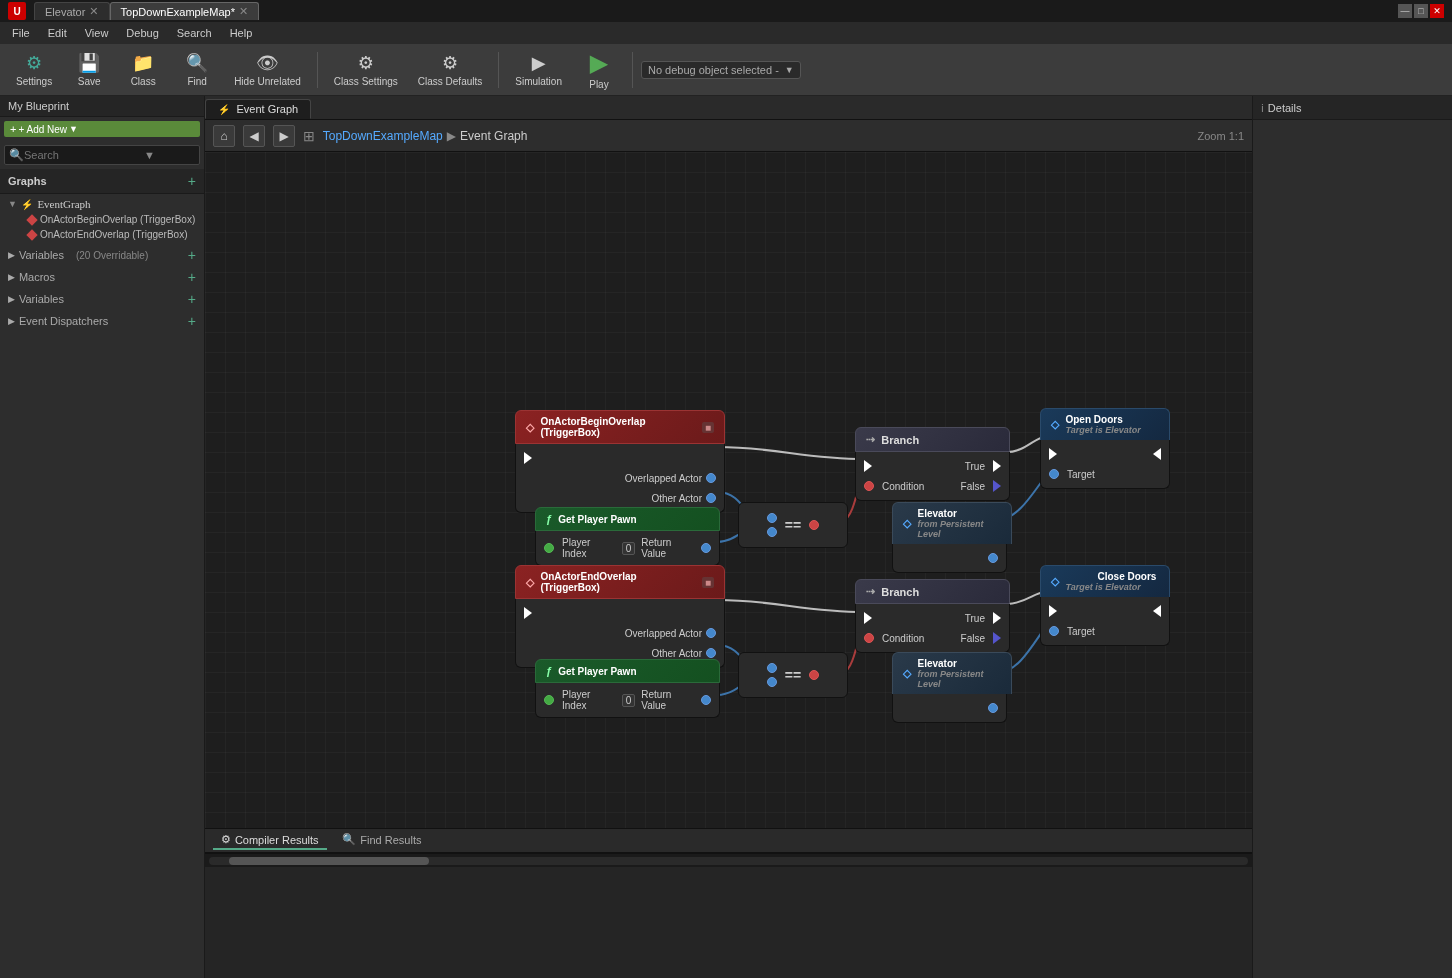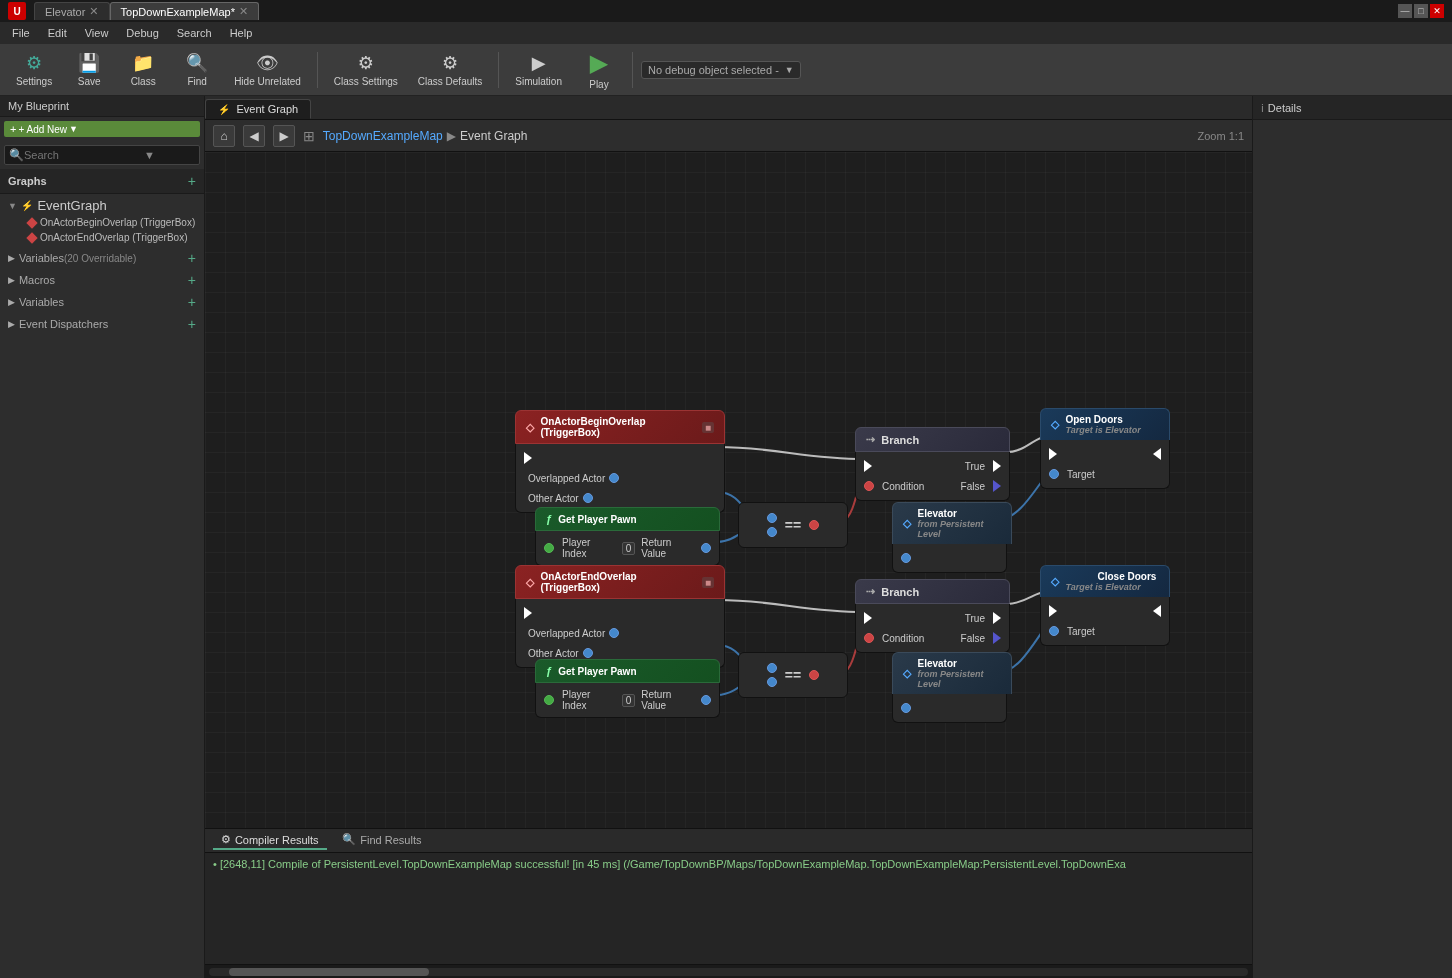--- a/index.html
+++ b/index.html
@@ -67,21 +67,21 @@
     
     .bp-node { position: absolute; border-radius: 6px; overflow: visible; font-size: 11px; }
     .node-header { padding: 5px 10px; border-radius: 6px 6px 0 0; display: flex; align-items: center; gap: 6px; font-size: 11px; font-weight: 600; min-width: 120px; }
     .node-body { background: #2a2a2a; border-radius: 0 0 6px 6px; padding: 4px 0; border: 1px solid #111; border-top: none; }
     .node-row { display: flex; align-items: center; padding: 2px 8px; min-height: 20px; position: relative; }
     .pin { width: 10px; height: 10px; border-radius: 50%; flex-shrink: 0; }
     .pin.blue { background: #4488cc; border: 1px solid #6699dd; }
     .pin.green { background: #44aa44; border: 1px solid #55bb55; }
     .pin.red { background: #cc4444; border: 1px solid #dd5555; }
     .pin-label { color: #ccc; font-size: 10px; margin: 0 4px; }
-    .node-row.right-pin { justify-content: flex-start; }
+    .node-row.right-pin { justify-content: flex-end; }
 
     
     .header-red { background: linear-gradient(135deg, #8b2222, #6b1a1a); border: 1px solid #9b3333; }
     
     .header-gray { background: linear-gradient(135deg, #3a3a4a, #2a2a3a); border: 1px solid #4a4a5a; }
     
     .header-green { background: linear-gradient(135deg, #1a5a2a, #145020); border: 1px solid #2a6a3a; }
 
     
     .wires-svg { position: absolute; top: 0; left: 0; width: 100%; height: 100%; pointer-events: none; overflow: visible; }
@@ -195,36 +195,36 @@
     </div>
 
     <div class="graphs-header">
       <span style="font-size:11px;font-weight:bold;text-align:center;">Graphs</span>
       <span class="add-icon">+</span>
     </div>
     <div class="graph-tree">
       <div class="graph-tree-item" style="padding-left:8px;">
         <span style="font-size:9px;color:#888;">▼</span>
         <span style="color:#aaa;font-size:10px;">⚡</span>
-        <span style="font-size:13px;color:#ccc;">EventGraph</span>
+        <span style="font-size:11px;color:#ccc;font-family:Liberation Serif, serif;">EventGraph</span>
       </div>
       <div class="graph-tree-item indent2">
         <span style="width:8px;height:8px;background:#c44;transform:rotate(45deg);display:inline-block;flex-shrink:0;"></span>
         <span style="font-size:10px;color:#bbb;">OnActorBeginOverlap (TriggerBox)</span>
       </div>
       <div class="graph-tree-item indent2">
         <span style="width:8px;height:8px;background:#c44;transform:rotate(45deg);display:inline-block;flex-shrink:0;"></span>
         <span style="font-size:10px;color:#bbb;">OnActorEndOverlap (TriggerBox)</span>
       </div>
     </div>
 
     <div class="sidebar-section-header">
       <span class="expand-icon">▶</span>
       <span>Variables</span>
-      <span style="color:#888;margin-left:0;font-size:10px;">(20 Overridable)</span>
+      <span style="color:#888;margin-left:12px;font-size:10px;">(20 Overridable)</span>
       <span class="add-icon">+</span>
     </div>
 
     <div class="sidebar-section-header">
       <span class="expand-icon">▶</span>
       <span>Macros</span>
       <span class="add-icon">+</span>
     </div>
 
     <div class="sidebar-section-header">
@@ -520,26 +520,20 @@
       <div id="bottom-tabs">
         <div class="bottom-tab active">
           <span style="font-size:11px;">⚙</span>
           <span>Compiler Results</span>
         </div>
         <div class="bottom-tab">
           <span style="font-size:11px;">🔍</span>
           <span>Find Results</span>
         </div>
       </div>
-      <div id="bottom-content">
-        <div class="compiler-line">
-          <span>• </span>
-          <span>[2648,11] Compile of PersistentLevel.TopDownExampleMap successful! [in 45 ms] (/Game/TopDownBP/Maps/TopDownExampleMap.TopDownExampleMap:PersistentLevel.TopDownExa</span>
-        </div>
-      </div>
       <div id="scrollbar-area">
         <div class="scrollbar-track">
           <div class="scrollbar-thumb"></div>
         </div>
       </div>
     </div>
   </div>
 
   <div id="details-panel">
     <div id="details-header">

